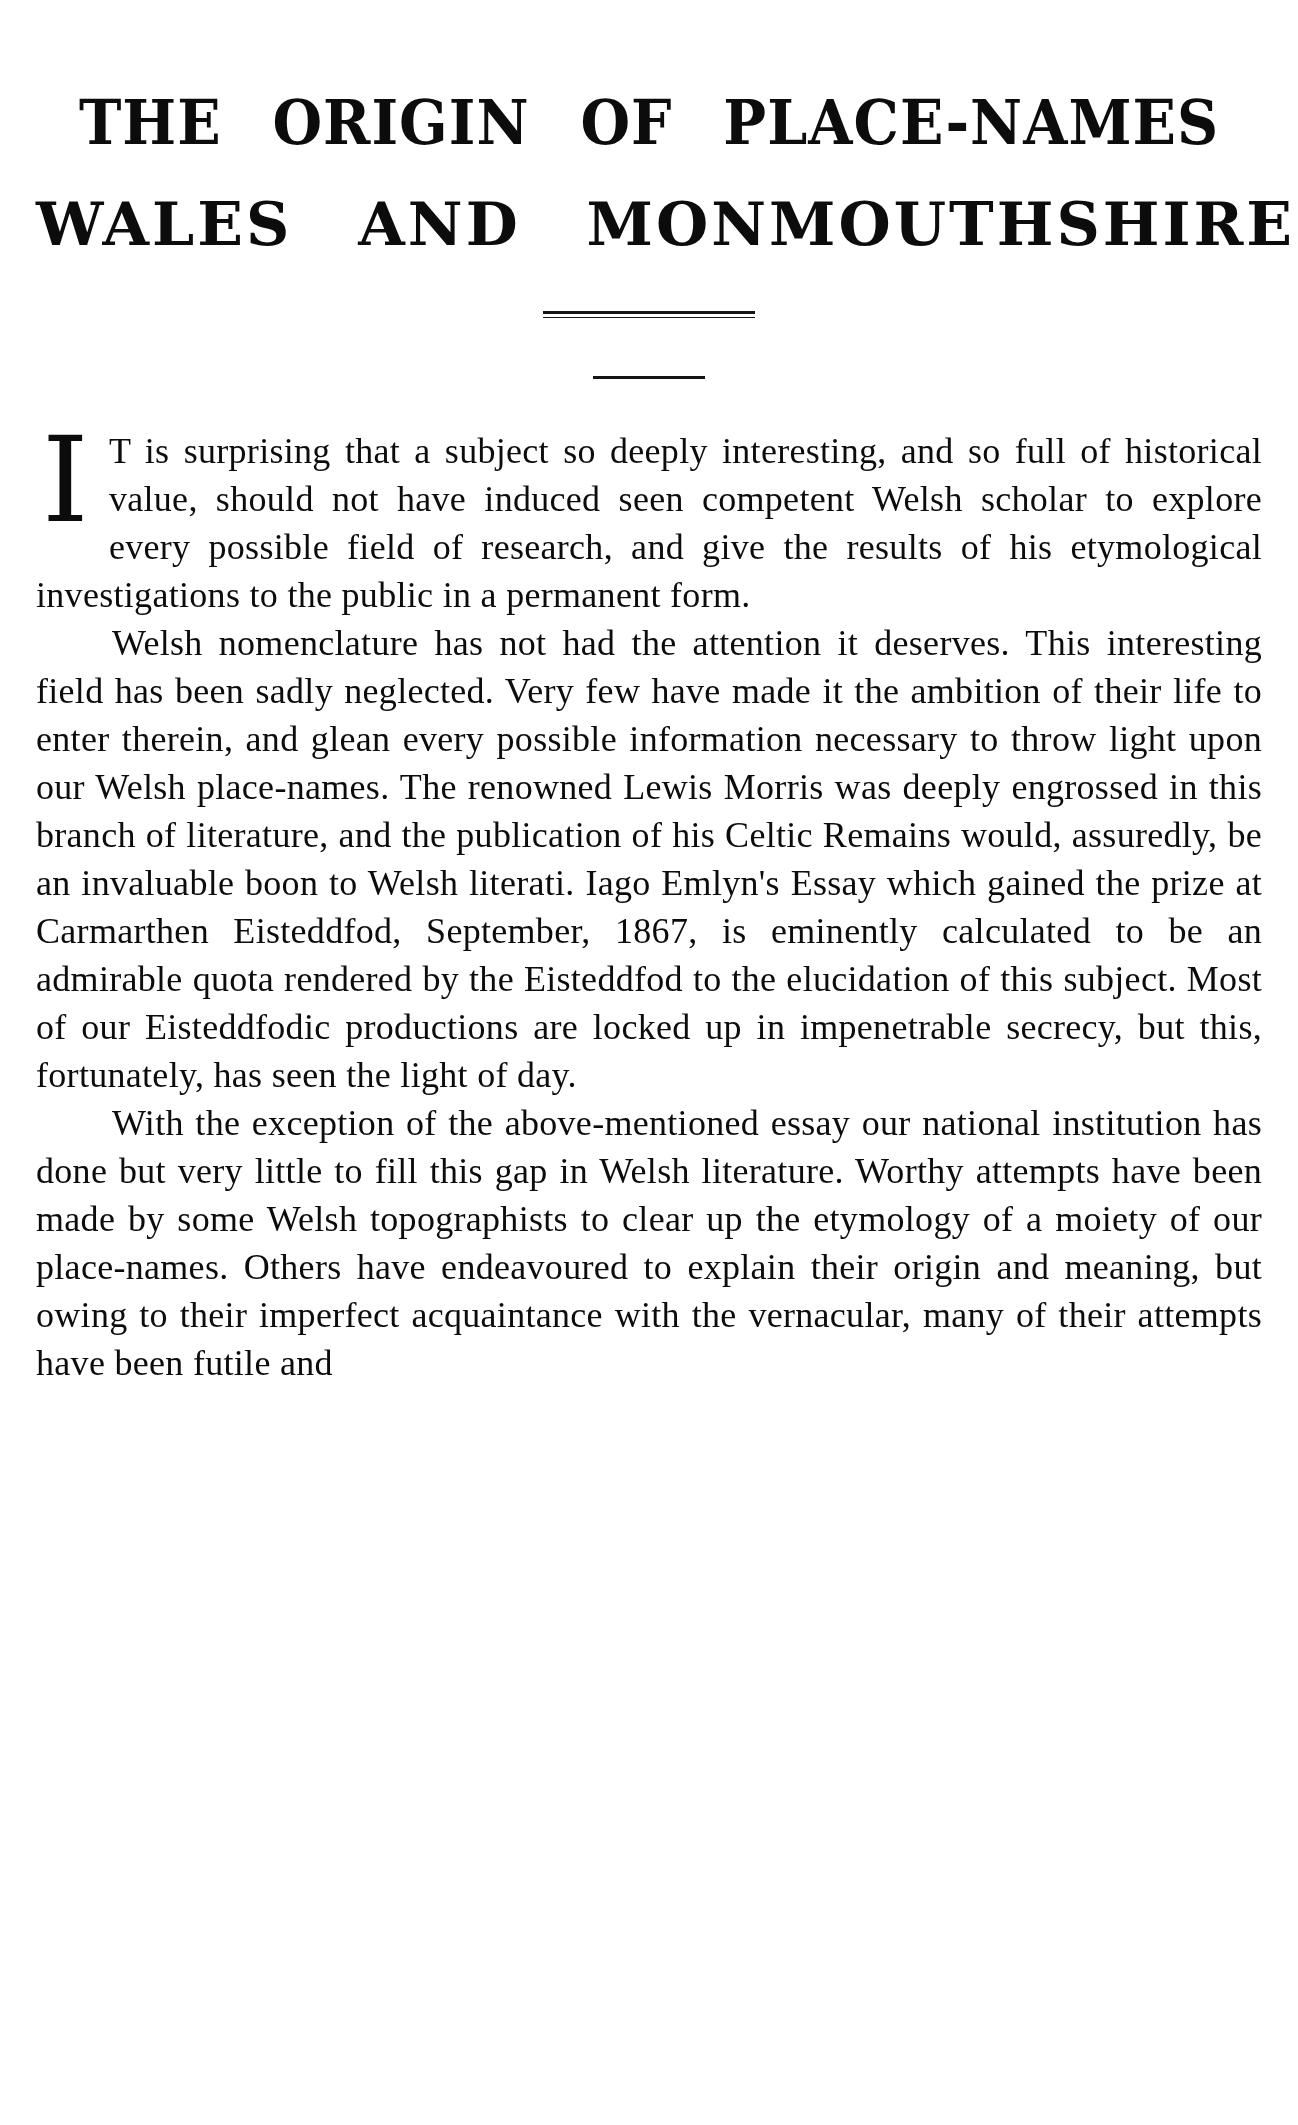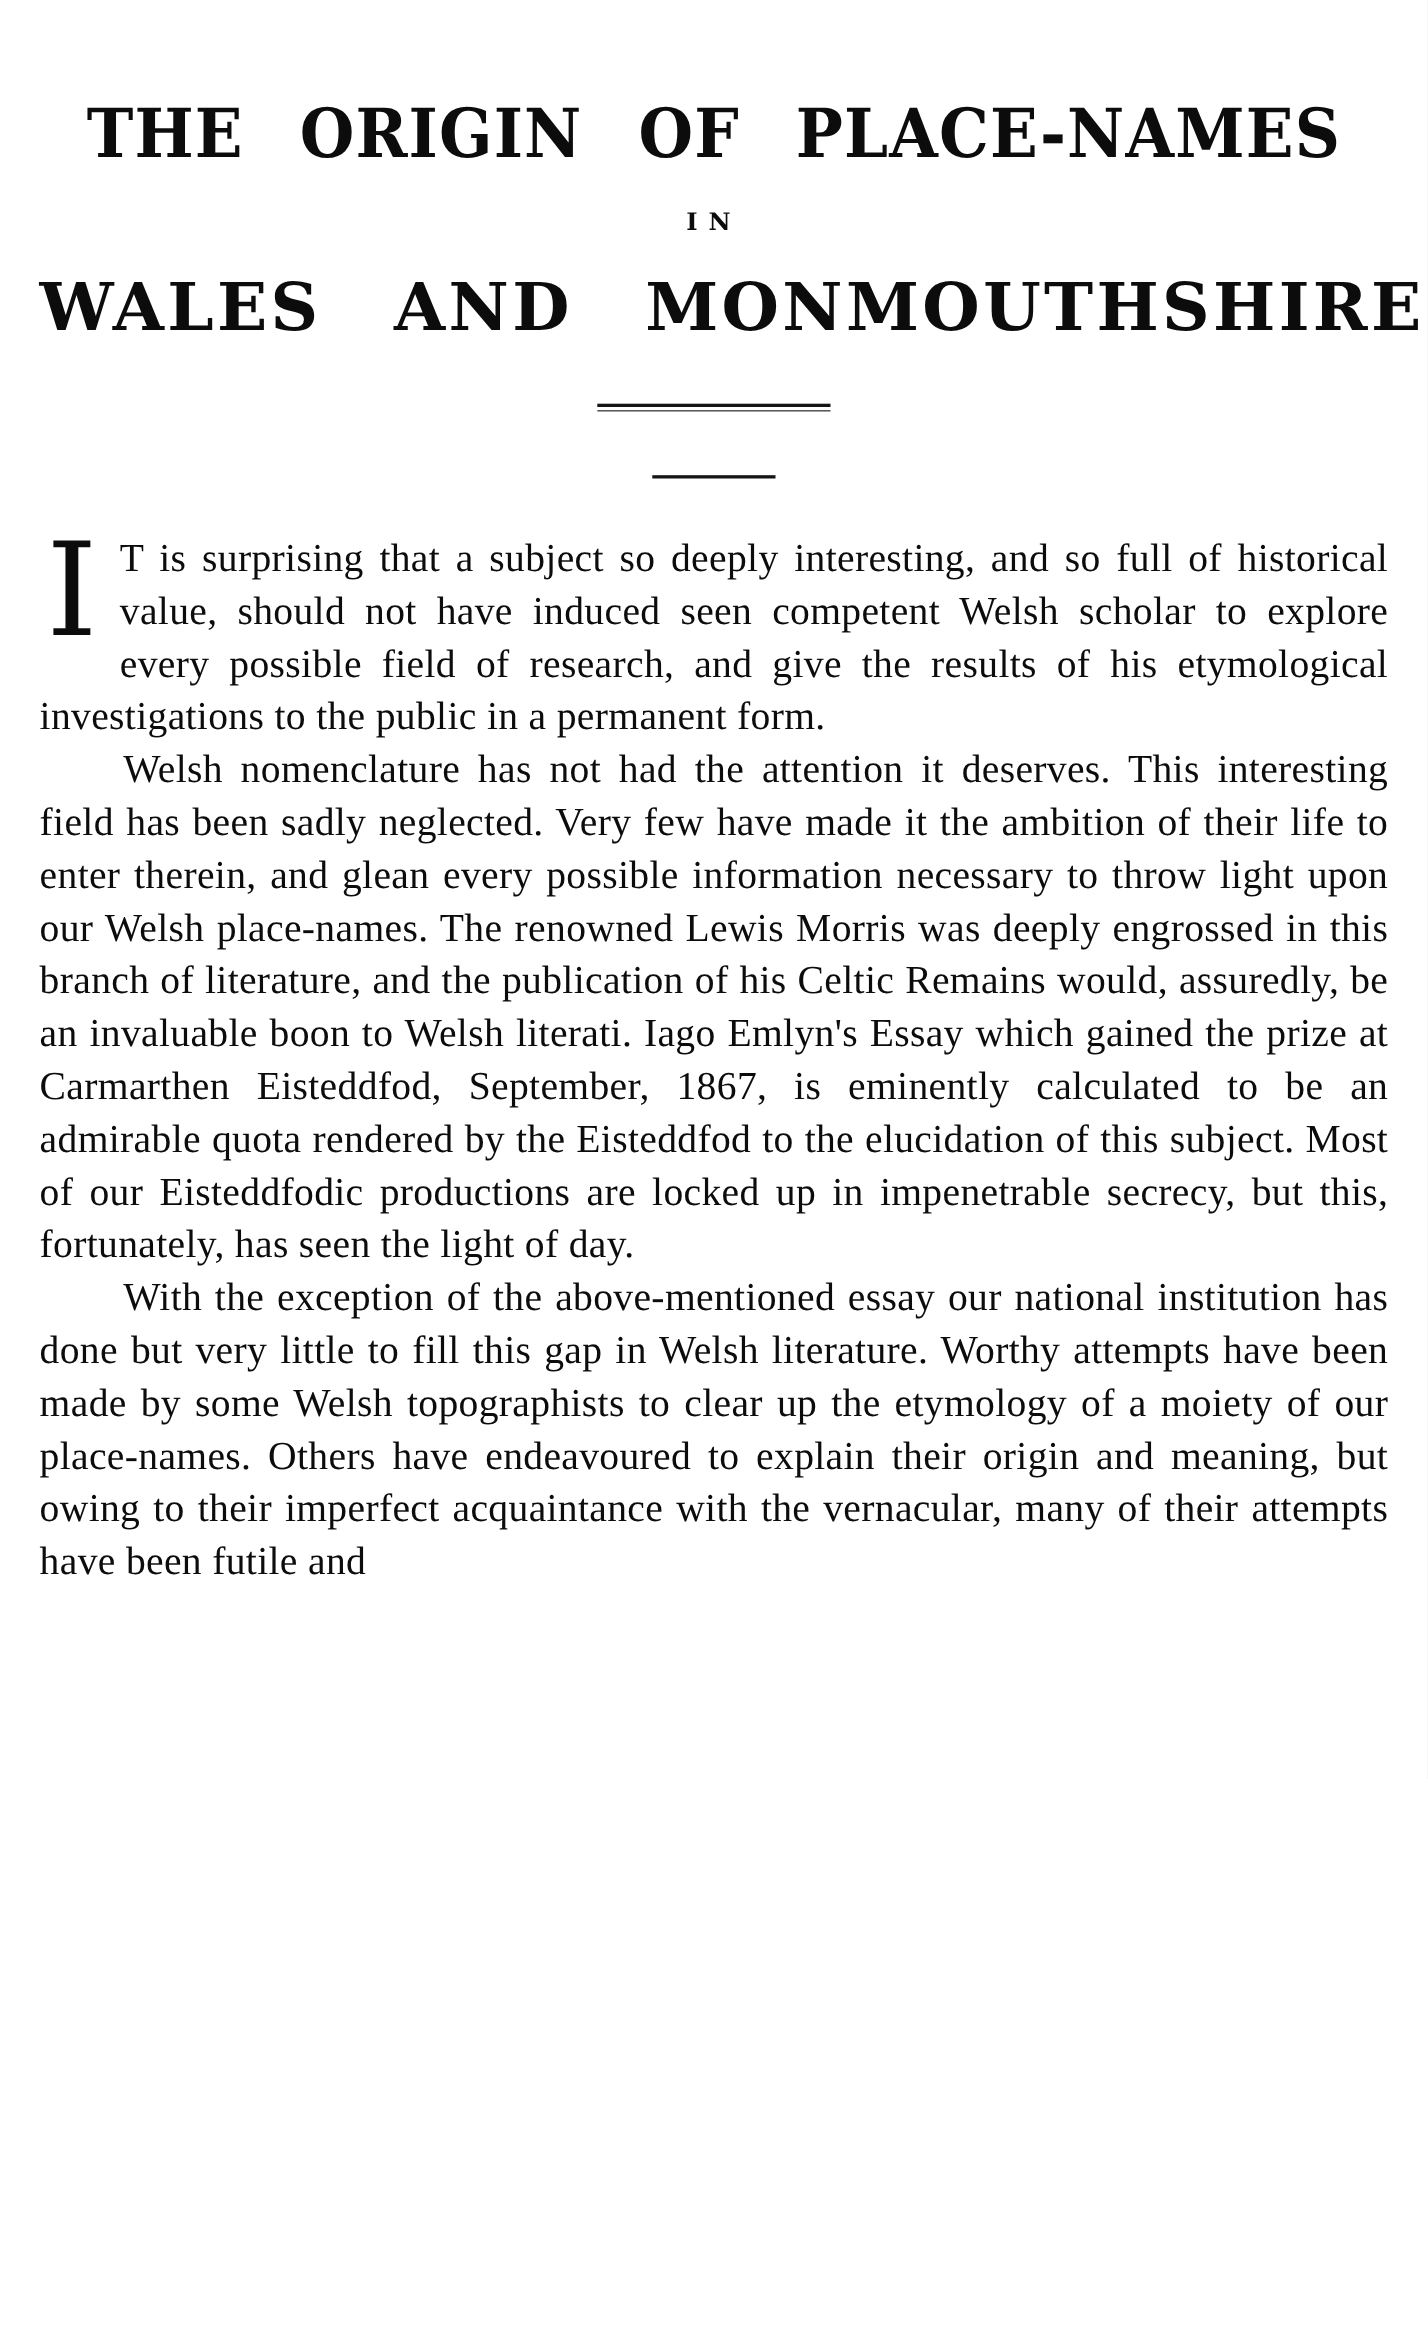--- a/index.html
+++ b/index.html
@@ -90,21 +90,20 @@
   .italic { }
 </style>
 </head>
 <body>
 
 <div class="page">
   <div class="inner">
 
     <h1 class="main-title">THE ORIGIN OF PLACE-NAMES</h1>
 
-    <div class="title-in">IN</div>
 
     <h2 class="sub-title">WALES AND MONMOUTHSHIRE.</h2>
 
     <div class="double-rule"></div>
 
 
     <div class="short-rule"></div>
 
     <div class="body-copy">
 

